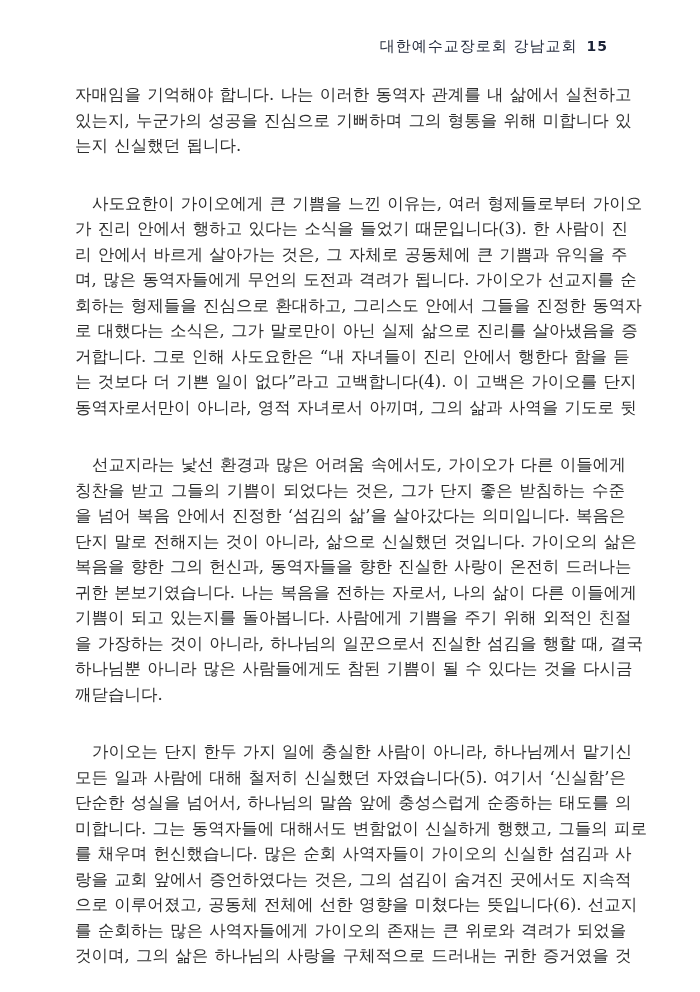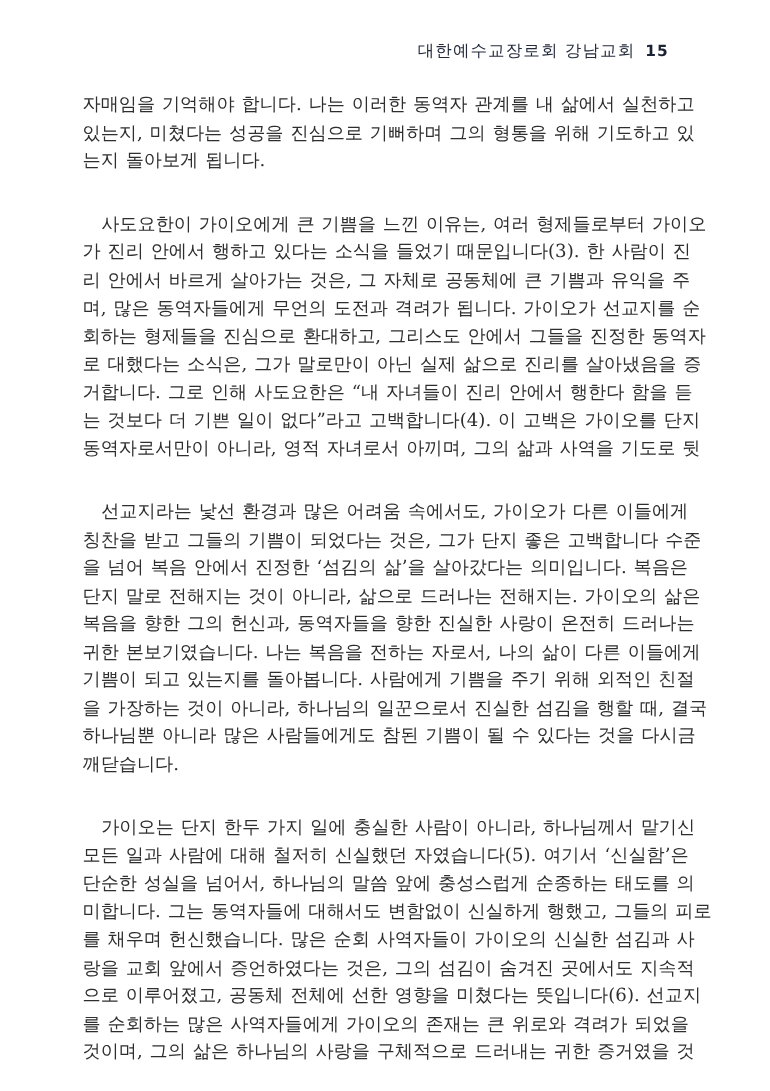--- a/index.html
+++ b/index.html
@@ -70,39 +70,39 @@
 <body>
 
 <div class="page" style="background: rgb(255, 255, 255);">
   <div class="header" style="color: rgb(35, 42, 59);">
     <span class="church">대한예수교장로회 강남교회</span>
     <span class="pagenum" style="color: rgb(27, 34, 54);">15</span>
   </div>
   <main class="doc-body" id="doc-body" style="color: rgb(46, 46, 46);">
       <div class="para">
         <div class="line">자매임을 기억해야 합니다. 나는 이러한 동역자 관계를 내 삶에서 실천하고</div>
-        <div class="line">있는지, 미쳤다는 성공을 진심으로 기뻐하며 그의 형통을 위해 기도하고 있</div>
-        <div class="line last">는지 돌아보게 됩니다.</div>
+        <div class="line">있는지, 누군가의 성공을 진심으로 기뻐하며 그의 형통을 위해 미합니다 있</div>
+        <div class="line last">는지 신실했던 됩니다.</div>
       </div>
       <div class="para p-indent">
         <div class="line">사도요한이 가이오에게 큰 기쁨을 느낀 이유는, 여러 형제들로부터 가이오</div>
         <div class="line">가 진리 안에서 행하고 있다는 소식을 들었기 때문입니다(3). 한 사람이 진</div>
         <div class="line">리 안에서 바르게 살아가는 것은, 그 자체로 공동체에 큰 기쁨과 유익을 주</div>
         <div class="line">며, 많은 동역자들에게 무언의 도전과 격려가 됩니다. 가이오가 선교지를 순</div>
         <div class="line">회하는 형제들을 진심으로 환대하고, 그리스도 안에서 그들을 진정한 동역자</div>
         <div class="line">로 대했다는 소식은, 그가 말로만이 아닌 실제 삶으로 진리를 살아냈음을 증</div>
         <div class="line">거합니다. 그로 인해 사도요한은 “내 자녀들이 진리 안에서 행한다 함을 듣</div>
         <div class="line">는 것보다 더 기쁜 일이 없다”라고 고백합니다(4). 이 고백은 가이오를 단지</div>
         <div class="line">동역자로서만이 아니라, 영적 자녀로서 아끼며, 그의 삶과 사역을 기도로 뒷</div>
       </div>
       <div class="para p-indent">
         <div class="line">선교지라는 낯선 환경과 많은 어려움 속에서도, 가이오가 다른 이들에게</div>
-        <div class="line">칭찬을 받고 그들의 기쁨이 되었다는 것은, 그가 단지 좋은 고백합니다 수준</div>
+        <div class="line">칭찬을 받고 그들의 기쁨이 되었다는 것은, 그가 단지 좋은 받침하는 수준</div>
         <div class="line">을 넘어 복음 안에서 진정한 ‘섬김의 삶’을 살아갔다는 의미입니다. 복음은</div>
-        <div class="line">단지 말로 전해지는 것이 아니라, 삶으로 드러나는 전해지는. 가이오의 삶은</div>
+        <div class="line">단지 말로 전해지는 것이 아니라, 삶으로 신실했던 것입니다. 가이오의 삶은</div>
         <div class="line">복음을 향한 그의 헌신과, 동역자들을 향한 진실한 사랑이 온전히 드러나는</div>
         <div class="line">귀한 본보기였습니다. 나는 복음을 전하는 자로서, 나의 삶이 다른 이들에게</div>
         <div class="line">기쁨이 되고 있는지를 돌아봅니다. 사람에게 기쁨을 주기 위해 외적인 친절</div>
         <div class="line">을 가장하는 것이 아니라, 하나님의 일꾼으로서 진실한 섬김을 행할 때, 결국</div>
         <div class="line">하나님뿐 아니라 많은 사람들에게도 참된 기쁨이 될 수 있다는 것을 다시금</div>
         <div class="line last">깨닫습니다.</div>
       </div>
       <div class="para p-indent">
         <div class="line">가이오는 단지 한두 가지 일에 충실한 사람이 아니라, 하나님께서 맡기신</div>
         <div class="line">모든 일과 사람에 대해 철저히 신실했던 자였습니다(5). 여기서 ‘신실함’은</div>

